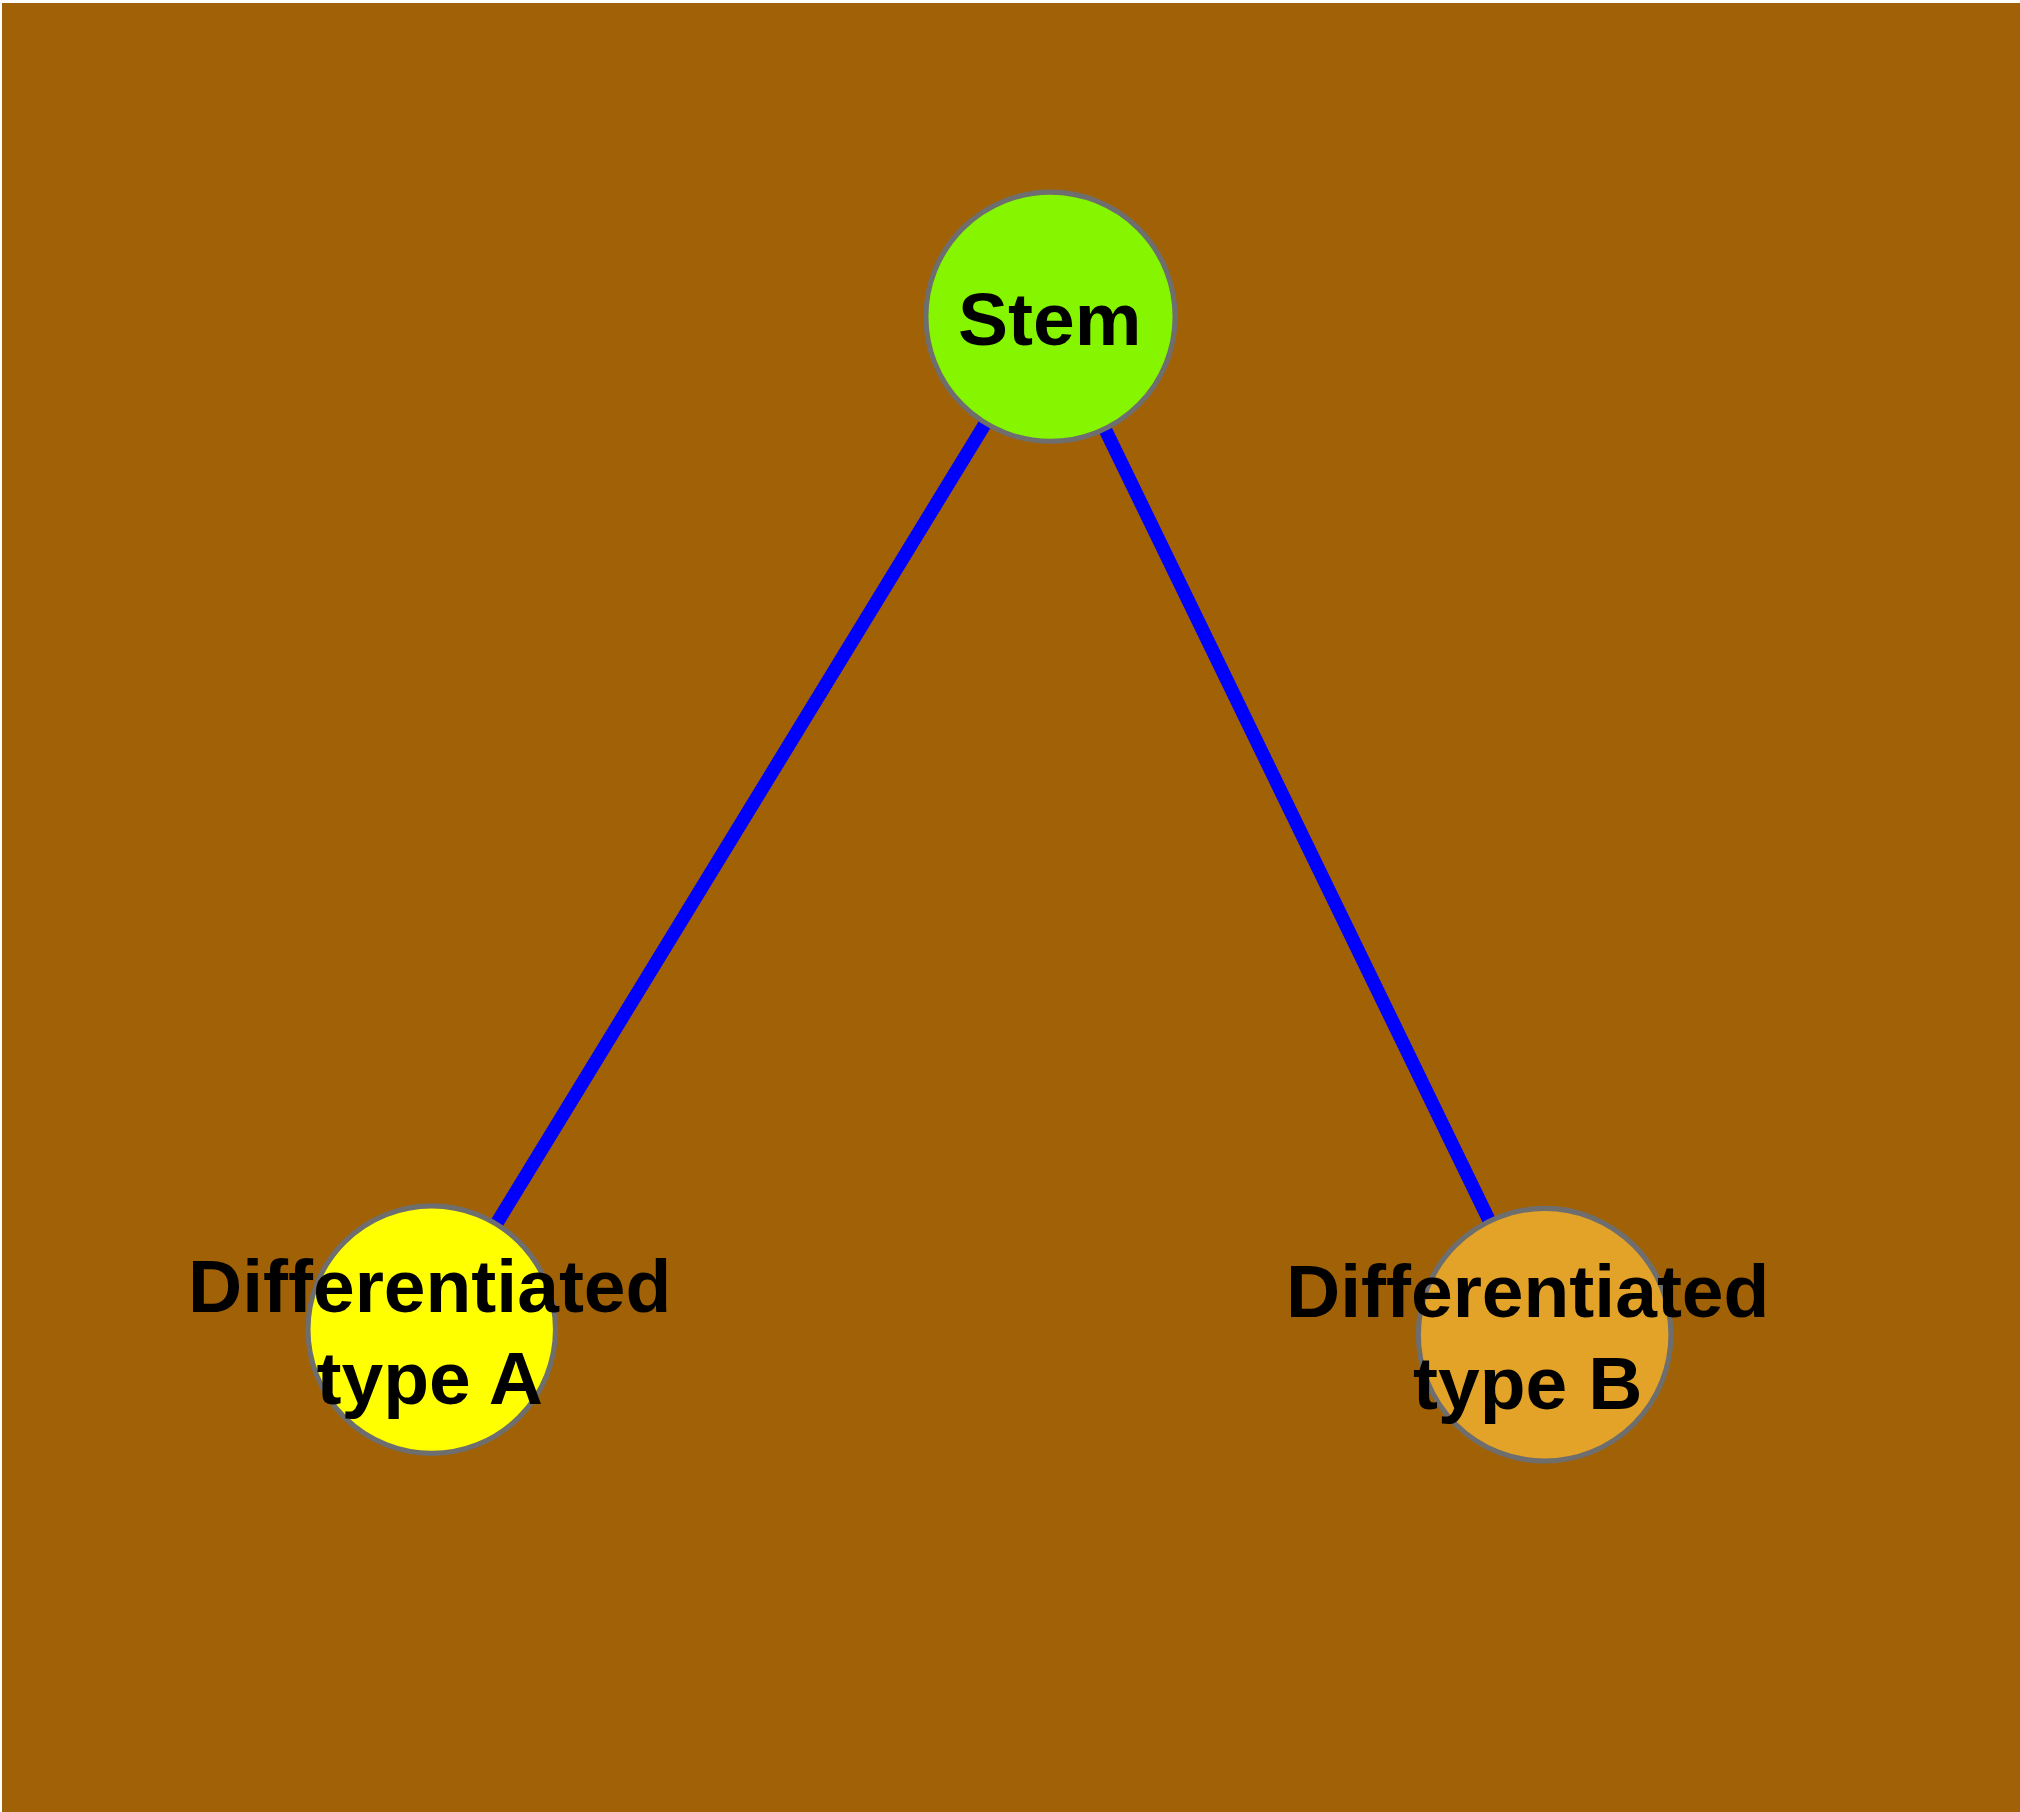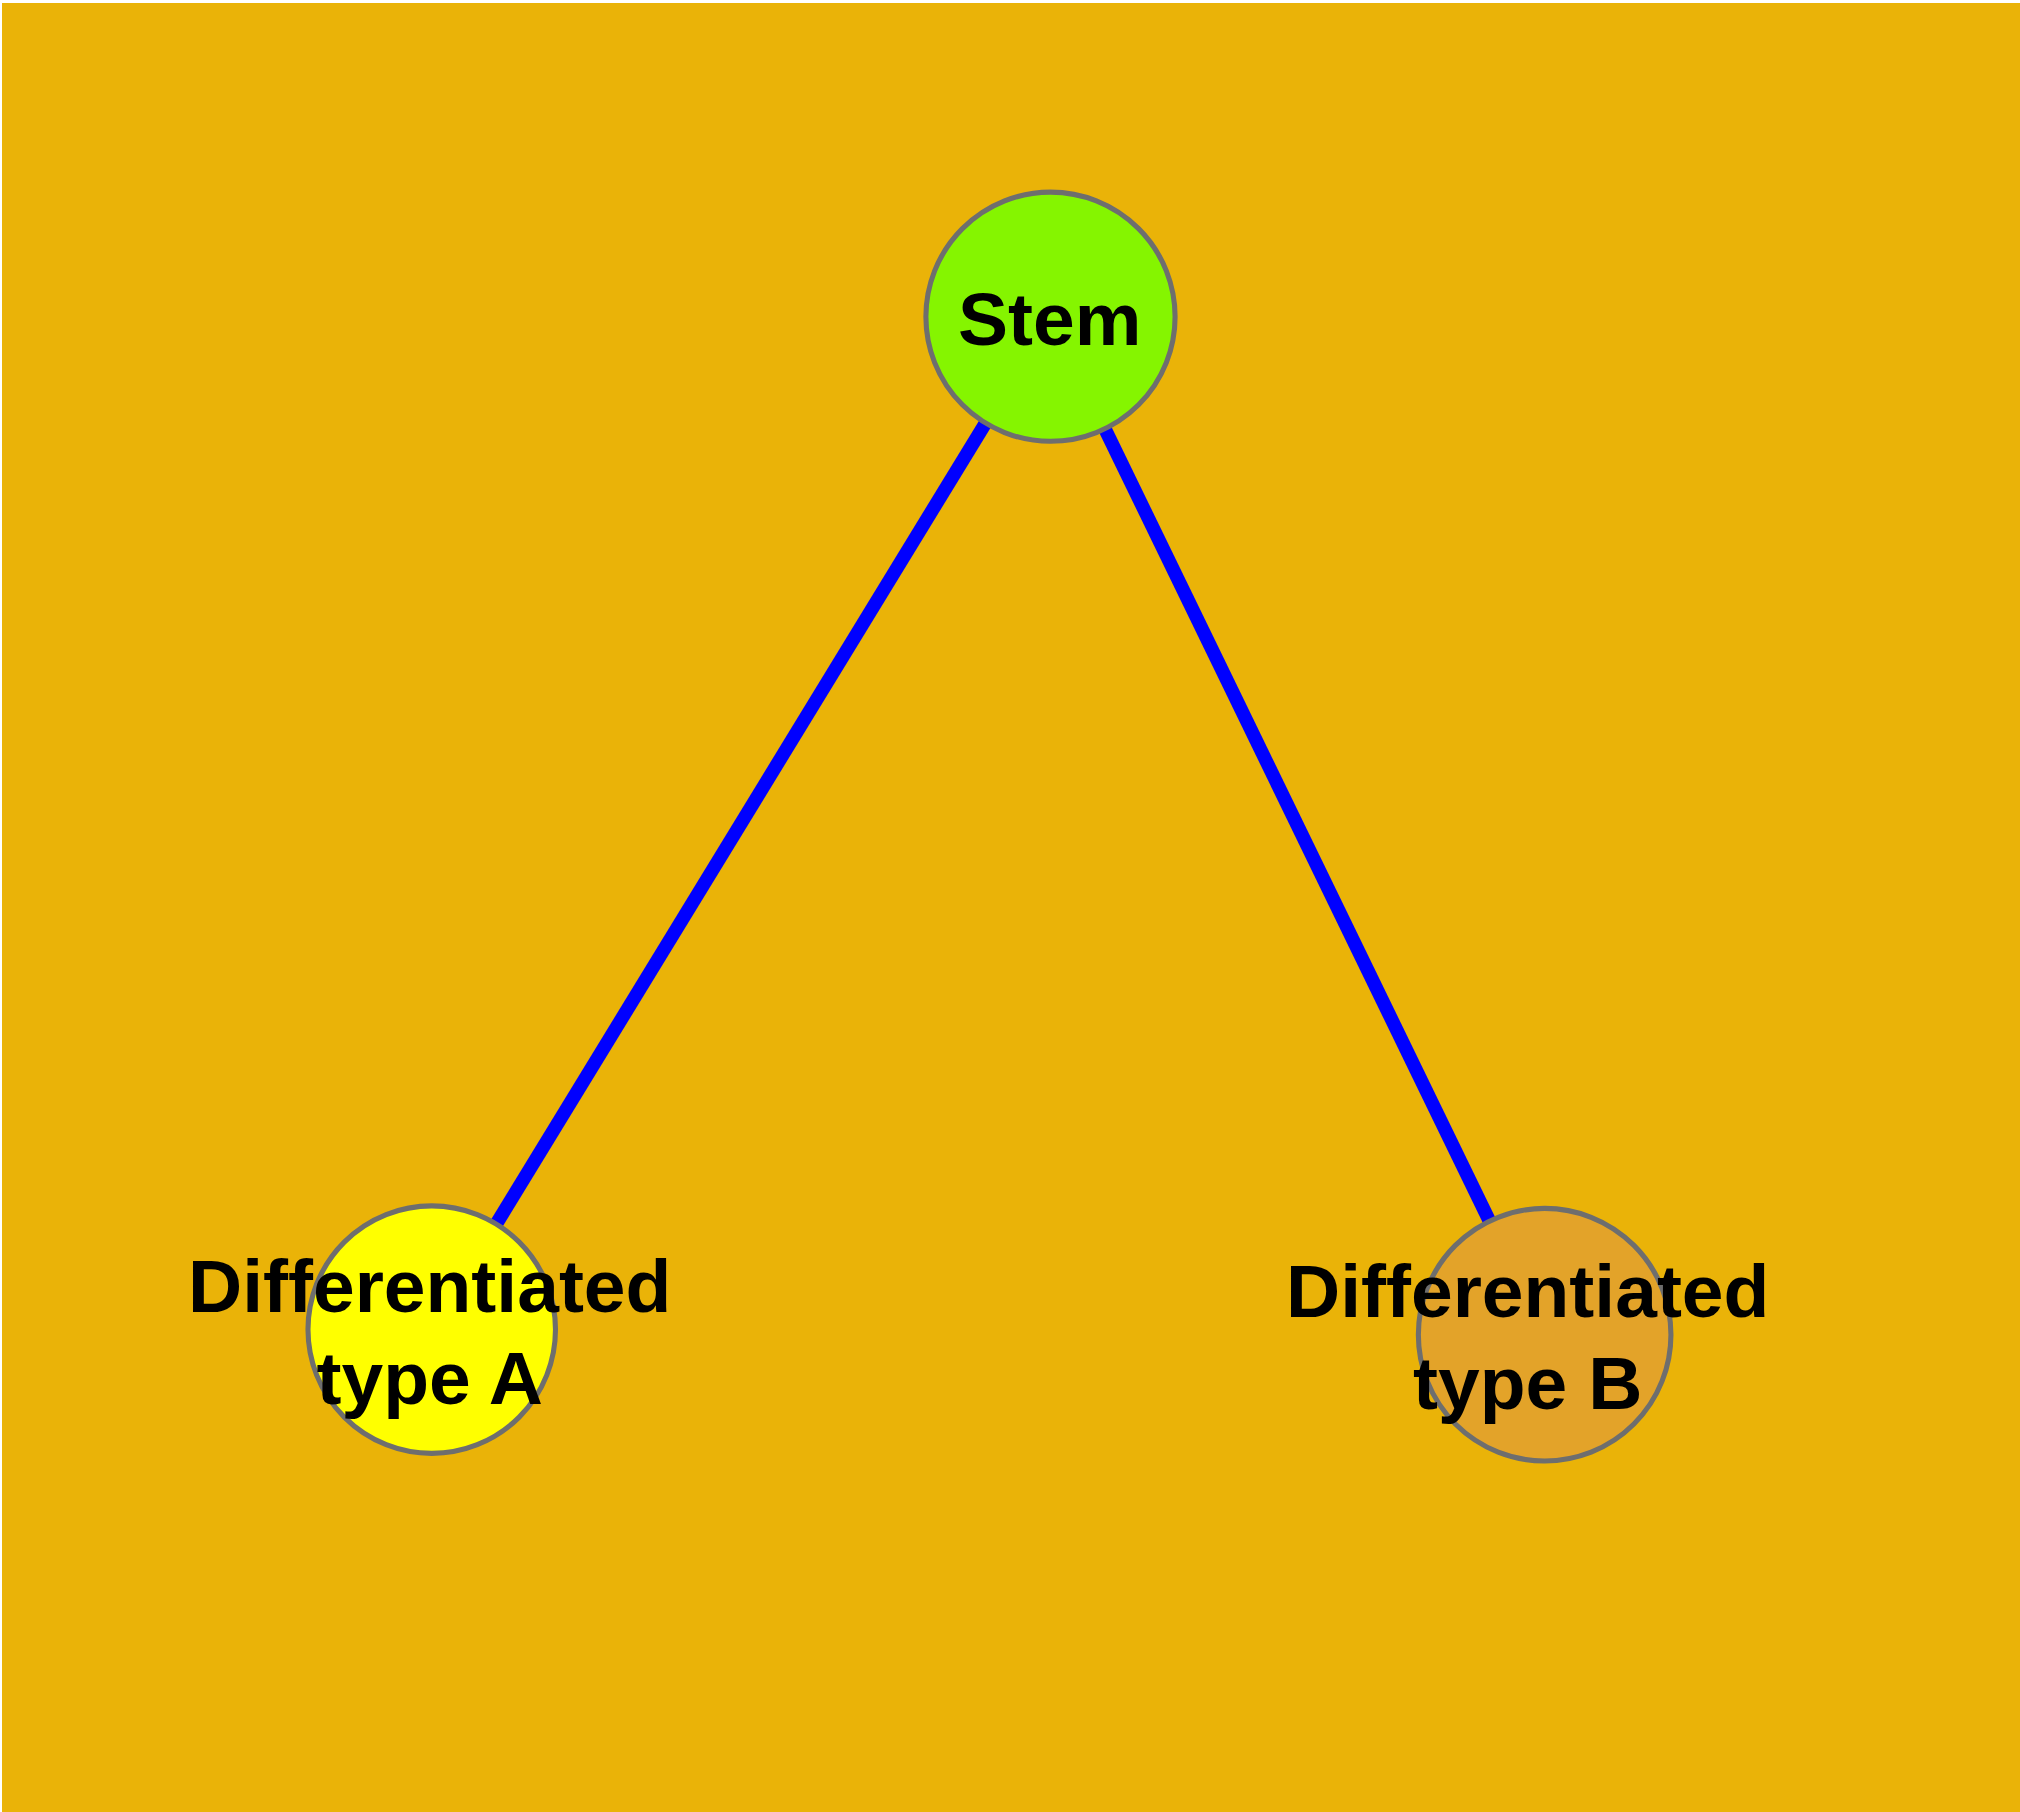--- a/index.html
+++ b/index.html
@@ -39,21 +39,21 @@
     letter-spacing: 0px;
     pointer-events: none;
   }
   .label-stem   { left: 709px;  top: 268px;  width: 678px; height: 95px; }
   .label-type-a { left: 89px;  top: 1237px; width: 678px; height: 183px; }
   .label-type-b { left: 1187px; top: 1242px; width: 678px; height: 183px; }
 </style>
 </head>
 <body>
 
-<div class="canvas" style="background-color: #eab308;">
+<div class="canvas" style="background-color: #a16207;">
 
   <svg class="edges-layer" width="2019" height="1809" viewBox="0 0 2382 2134" xmlns="http://www.w3.org/2000/svg">
 
     <line x1="1237" y1="370" x2="507" y2="1565" stroke-width="16" stroke="#0000FF"></line>
     <line x1="1237" y1="370" x2="1820" y2="1571" stroke-width="16" stroke="#0000FF"></line>
 
     <circle cx="1237" cy="370" r="147" stroke-width="6" fill="#85F500" stroke="#6E6E6E"></circle>
     <circle cx="507" cy="1565" r="146" stroke-width="6" fill="#FFFF00" stroke="#6E6E6E"></circle>
     <circle cx="1820" cy="1571" r="149" stroke-width="6" fill="#E3A329" stroke="#6E6E6E"></circle>
   </svg>

